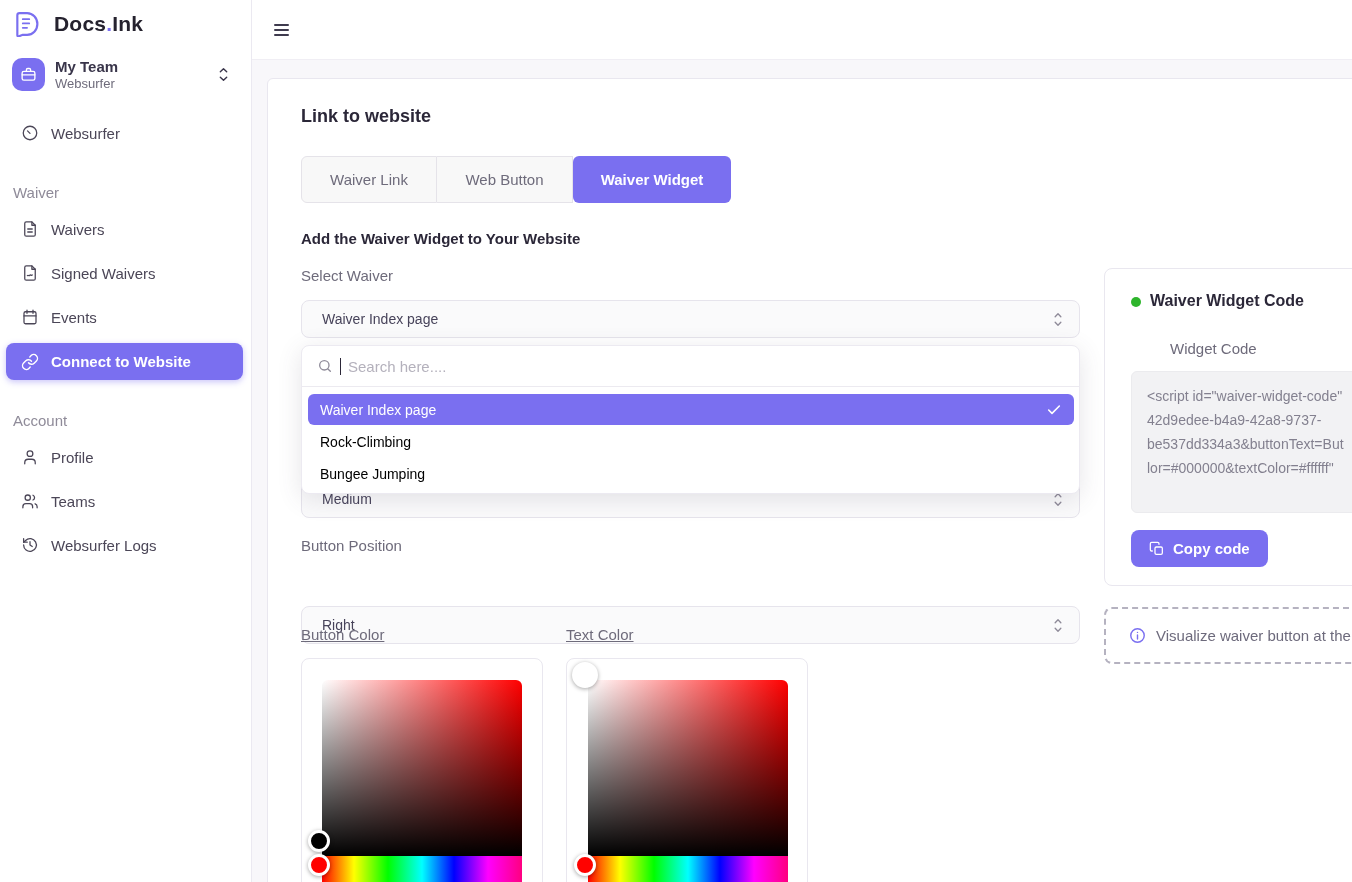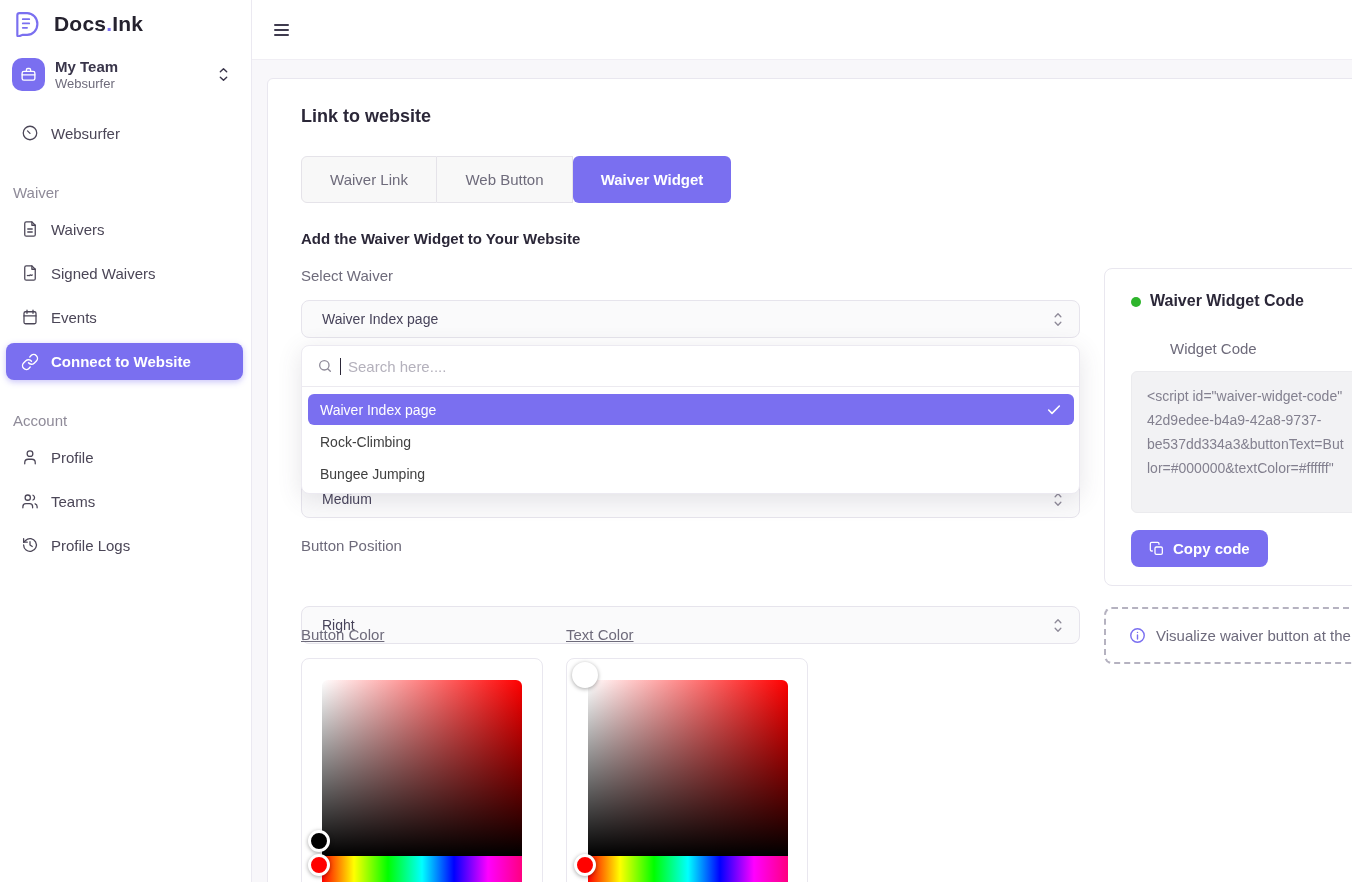--- a/index.html
+++ b/index.html
@@ -46,21 +46,21 @@
   .field-label { font-size:15px; color:#6e6b7b; z-index:2; }
   .select { left:301px; width:779px; height:38px; background:#fafafb; border:1px solid #e6e4ec; border-radius:8px; display:flex; align-items:center; padding:0 14px 0 20px; font-size:14px; color:#47435a; cursor:pointer; z-index:2; }
   .select .chev { margin-left:auto; color:#8f8b99; }
 
   
   .dropdown { left:301px; top:345px; width:779px; height:149px; background:#fff; border:1px solid #eceaf1; border-radius:8px; box-shadow:0 5px 24px rgba(75,70,92,.14); z-index:6; }
   .search-row { position:absolute; left:0; top:0; width:100%; height:41px; border-bottom:1px solid #eceaf0; display:flex; align-items:center; padding:0 15px; gap:7px; }
   .search-caret { width:1px; height:17px; background:#2b2738; }
   .search-input { border:none; outline:none; background:transparent; font-size:15px; color:#47435a; width:600px; font-family:inherit; }
   .search-input::placeholder { color:#b4b1bc; }
-  .opt { position:absolute; left:6px; width:766px; height:31px; display:flex; align-items:center; padding:0 12px; font-size:14px; color:#404040; border-radius:6px; cursor:pointer; }
+  .opt { position:absolute; left:6px; width:766px; height:31px; display:flex; align-items:center; padding:0 12px; font-size:14px; color:#000000; border-radius:6px; cursor:pointer; }
   .opt.selected { background:#7a6ff0; color:#fff; }
   .opt.selected .check { margin-left:auto; color:#fff; }
 
   .picker-label { z-index:2;text-decoration:underline; }
   .picker-card { top:658px; width:242px; height:232px; background:#fff; border:1px solid #e9e7ef; border-radius:8px; z-index:2; }
   .sat { top:680px; width:200px; height:176px; border-radius:6px 6px 0 0; z-index:3; cursor:crosshair;
          background: linear-gradient(to bottom, rgba(0,0,0,0) 0%, #000 100%),
                      linear-gradient(to right, #fff 0%, #f00 100%); }
   .hue { top:856px; width:200px; height:26px; z-index:3; cursor:pointer;
          background: linear-gradient(to right,#ff0000 0%,#ffff00 16%,#00ff00 33%,#00ffff 50%,#0000ff 66%,#ff00ff 83%,#ff0080 100%); }
@@ -172,21 +172,21 @@
     </svg>
     <span>Teams</span>
   </div>
 
   <div class="abs nav-row" style="top:536px;">
     <svg width="18" height="18" viewBox="0 0 24 24" fill="none" stroke="currentColor" stroke-width="1.7" stroke-linecap="round" stroke-linejoin="round">
       <path d="M3.5 12a8.5 8.5 0 1 0 2.6-6.1L3.5 8.3"></path>
         <path d="M3.5 3.5v4.8h4.8"></path>
         <path d="M12 7.5V12l3 2"></path>
     </svg>
-    <span>Profile Logs</span>
+    <span>Websurfer Logs</span>
   </div>
 </aside>
 
 <div class="abs main-bg"></div>
 <header class="abs topbar">
   <div class="abs hamburger">
       <span></span>
       <span></span>
       <span style="margin-bottom:0;"></span>
     </div>

